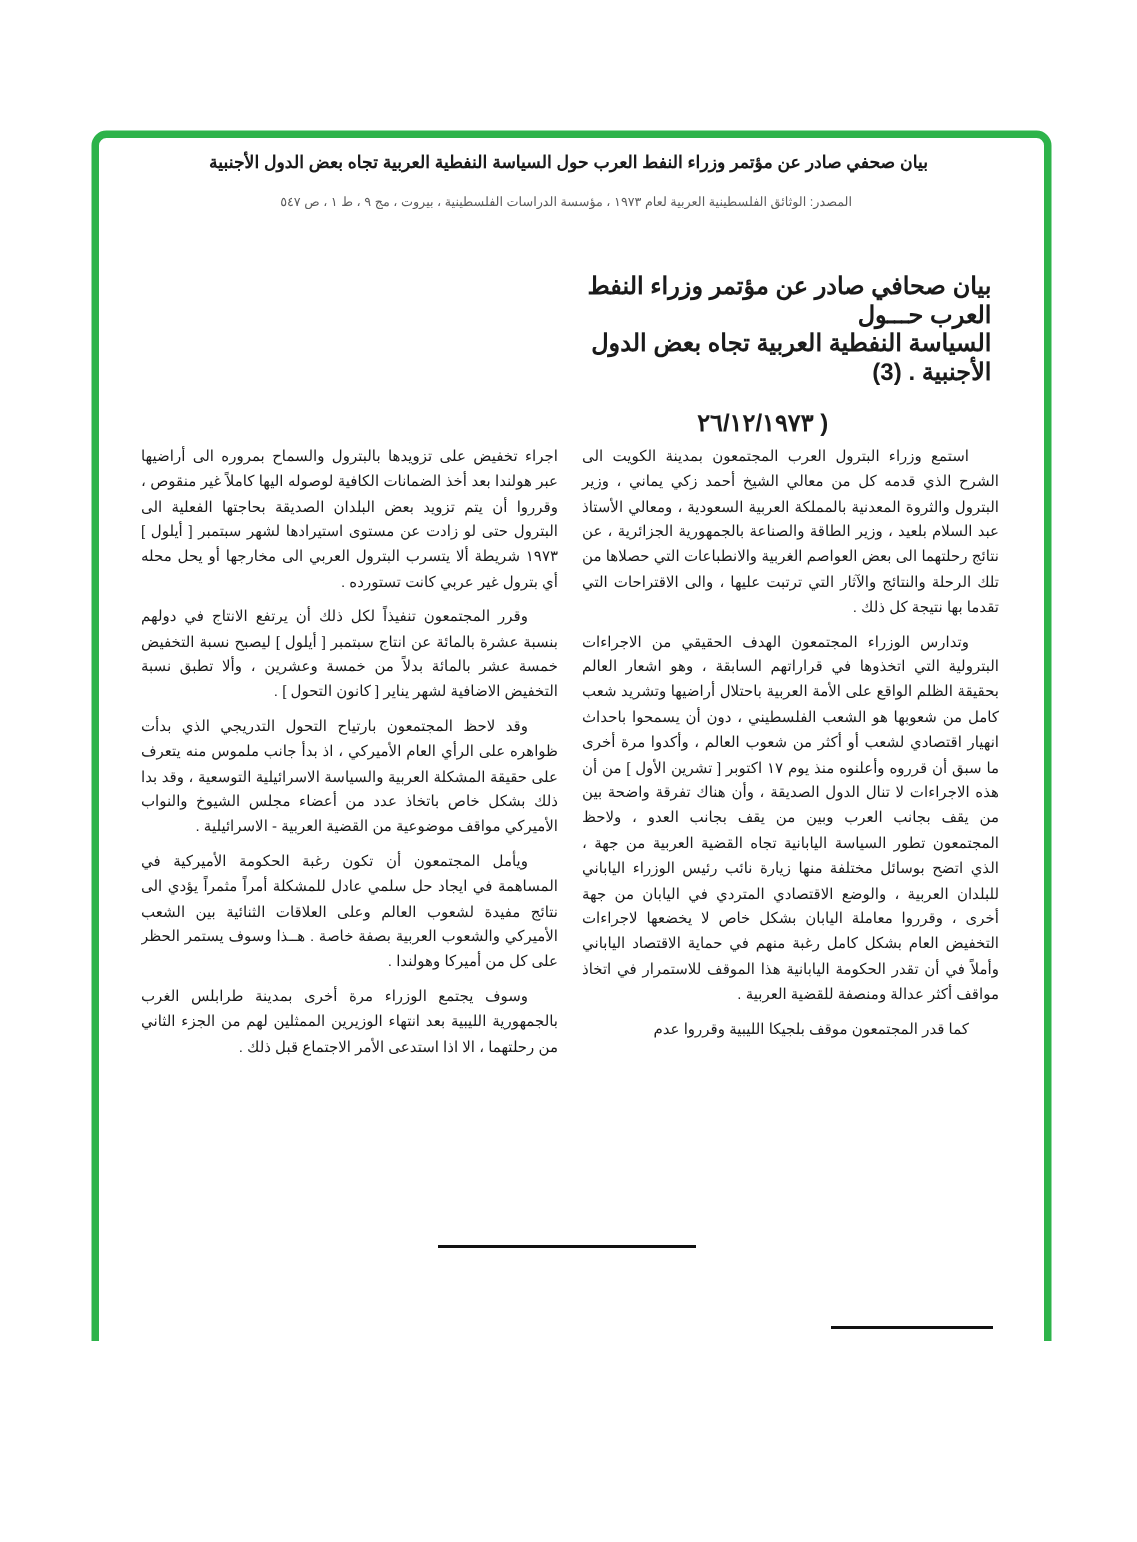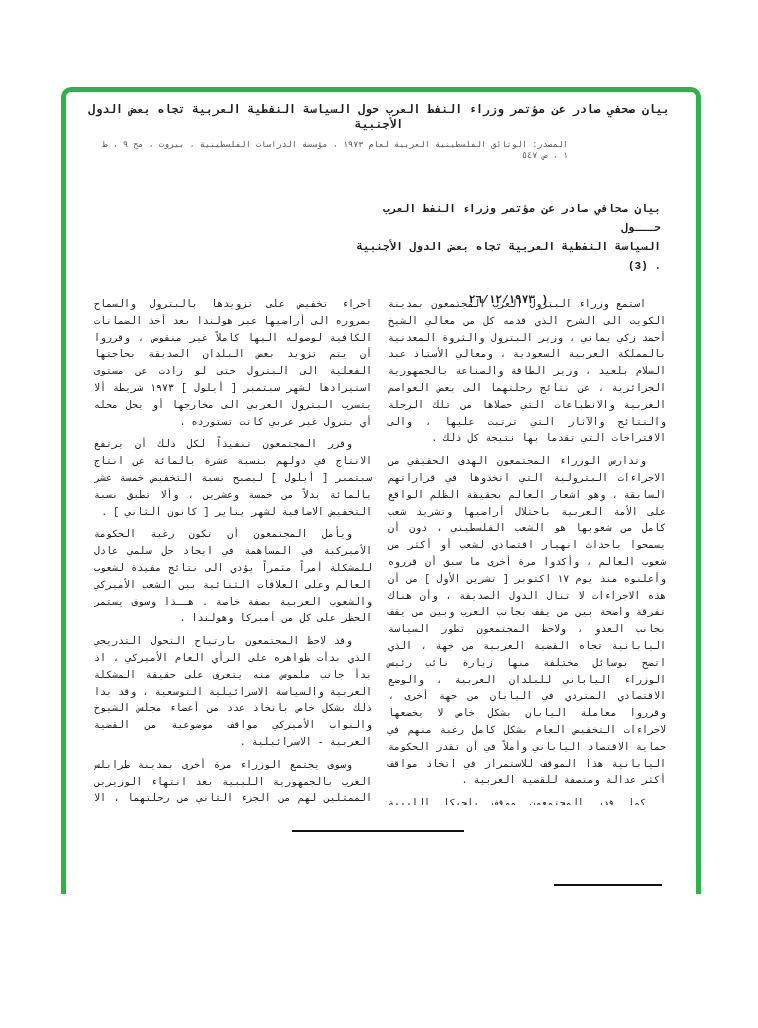--- a/index.html
+++ b/index.html
@@ -2,21 +2,21 @@
 <html lang="ar"><head>
 <meta charset="utf-8">
 <style>
   * { margin: 0; padding: 0; box-sizing: border-box; }
   html, body { background: #ffffff; }
   .page {
     position: relative;
     width: 758px;
     height: 894px;
     background: #ffffff;
-    font-family: Liberation Mono, monospace;
+    font-family: Liberation Sans, sans-serif;
     color: #1b1b1b;
     overflow: hidden;
   }
   .frame {
     position: absolute;
     left: 61px; top: 87px;
     width: 640px; height: 882px;
     border: 5px solid #2db34a;
     border-radius: 10px;
   }
@@ -29,28 +29,27 @@
     font-size: 11.5px;
     line-height: 15px;
   }
   .source {
     position: absolute;
     top: 129px; left: 95px; width: 473px;
     direction: rtl;
     text-align: right;
     font-size: 8.5px;
     color: #5a5a5a;
-    margin-top: 10px;
   }
   .title-block {
     position: absolute;
-    top: 200px; right: 97px; width: 305px;
+    top: 182px; right: 97px; width: 305px;
     direction: rtl;
     font-weight: bold;
-    font-size: 11px;
+    font-size: 16px;
     line-height: 19px;
   }
   .title-line { text-align: right; }
   .dateline { text-align: right; margin-top: 5px; }
   .dateline .seg { display: inline; }
   .dateline .seg + .seg { margin-right: 8px; }
   .dateline2 { text-align: center; margin-top: 15px; }
   .columns {
     position: absolute;
     top: 297px; left: 94px;
@@ -108,23 +107,23 @@
   </div>
 
   <div class="columns">
     <div class="col">
       <p>استمع وزراء البترول العرب المجتمعون بمدينة الكويت الى الشرح الذي قدمه كل من معالي الشيخ أحمد زكي يماني ، وزير البترول والثروة المعدنية بالمملكة العربية السعودية ، ومعالي الأستاذ عبد السلام بلعيد ، وزير الطاقة والصناعة بالجمهورية الجزائرية ، عن نتائج رحلتهما الى بعض العواصم الغربية والانطباعات التي حصلاها من تلك الرحلة والنتائج والآثار التي ترتبت عليها ، والى الاقتراحات التي تقدما بها نتيجة كل ذلك .</p>
       <p>وتدارس الوزراء المجتمعون الهدف الحقيقي من الاجراءات البترولية التي اتخذوها في قراراتهم السابقة ، وهو اشعار العالم بحقيقة الظلم الواقع على الأمة العربية باحتلال أراضيها وتشريد شعب كامل من شعوبها هو الشعب الفلسطيني ، دون أن يسمحوا باحداث انهيار اقتصادي لشعب أو أكثر من شعوب العالم ، وأكدوا مرة أخرى ما سبق أن قرروه وأعلنوه منذ يوم ١٧ اكتوبر [ تشرين الأول ] من أن هذه الاجراءات لا تنال الدول الصديقة ، وأن هناك تفرقة واضحة بين من يقف بجانب العرب وبين من يقف بجانب العدو ، ولاحظ المجتمعون تطور السياسة اليابانية تجاه القضية العربية من جهة ، الذي اتضح بوسائل مختلفة منها زيارة نائب رئيس الوزراء الياباني للبلدان العربية ، والوضع الاقتصادي المتردي في اليابان من جهة أخرى ، وقرروا معاملة اليابان بشكل خاص لا يخضعها لاجراءات التخفيض العام بشكل كامل رغبة منهم في حماية الاقتصاد الياباني وأملاً في أن تقدر الحكومة اليابانية هذا الموقف للاستمرار في اتخاذ مواقف أكثر عدالة ومنصفة للقضية العربية .</p>
       <p>كما قدر المجتمعون موقف بلجيكا الليبية وقرروا عدم</p>
     </div>
     <div class="col">
       <p class="noindent">اجراء تخفيض على تزويدها بالبترول والسماح بمروره الى أراضيها عبر هولندا بعد أخذ الضمانات الكافية لوصوله اليها كاملاً غير منقوص ، وقرروا أن يتم تزويد بعض البلدان الصديقة بحاجتها الفعلية الى البترول حتى لو زادت عن مستوى استيرادها لشهر سبتمبر [ أيلول ] ١٩٧٣ شريطة ألا يتسرب البترول العربي الى مخارجها أو يحل محله أي بترول غير عربي كانت تستورده .</p>
-      <p>وقرر المجتمعون تنفيذاً لكل ذلك أن يرتفع الانتاج في دولهم بنسبة عشرة بالمائة عن انتاج سبتمبر [ أيلول ] ليصبح نسبة التخفيض خمسة عشر بالمائة بدلاً من خمسة وعشرين ، وألا تطبق نسبة التخفيض الاضافية لشهر يناير [ كانون الثاني ] .</p>
+      <p>وقرر المجتمعون تنفيذاً لكل ذلك أن يرتفع الانتاج في دولهم بنسبة عشرة بالمائة عن انتاج سبتمبر [ أيلول ] ليصبح نسبة التخفيض خمسة عشر بالمائة بدلاً من خمسة وعشرين ، وألا تطبق نسبة التخفيض الاضافية لشهر يناير [ كانون التحول ] .</p>
+      <p>وقد لاحظ المجتمعون بارتياح التحول التدريجي الذي بدأت ظواهره على الرأي العام الأميركي ، اذ بدأ جانب ملموس منه يتعرف على حقيقة المشكلة العربية والسياسة الاسرائيلية التوسعية ، وقد بدا ذلك بشكل خاص باتخاذ عدد من أعضاء مجلس الشيوخ والنواب الأميركي مواقف موضوعية من القضية العربية - الاسرائيلية .</p>
       <p>ويأمل المجتمعون أن تكون رغبة الحكومة الأميركية في المساهمة في ايجاد حل سلمي عادل للمشكلة أمراً مثمراً يؤدي الى نتائج مفيدة لشعوب العالم وعلى العلاقات الثنائية بين الشعب الأميركي والشعوب العربية بصفة خاصة . هــذا وسوف يستمر الحظر على كل من أميركا وهولندا .</p>
-      <p>وقد لاحظ المجتمعون بارتياح التحول التدريجي الذي بدأت ظواهره على الرأي العام الأميركي ، اذ بدأ جانب ملموس منه يتعرف على حقيقة المشكلة العربية والسياسة الاسرائيلية التوسعية ، وقد بدا ذلك بشكل خاص باتخاذ عدد من أعضاء مجلس الشيوخ والنواب الأميركي مواقف موضوعية من القضية العربية - الاسرائيلية .</p>
       <p>وسوف يجتمع الوزراء مرة أخرى بمدينة طرابلس الغرب بالجمهورية الليبية بعد انتهاء الوزيرين الممثلين لهم من الجزء الثاني من رحلتهما ، الا اذا استدعى الأمر الاجتماع قبل ذلك .</p>
     </div>
   </div>
 
   <div class="separator"></div>
 
   <div class="footnote-rule"></div>
 
   <div class="footnote">(8) عقد هذا المؤتمر يومي الرابع والعشرين والخامس والعشرين من كانون الأول ( ديسمبر ) .</div>
 

